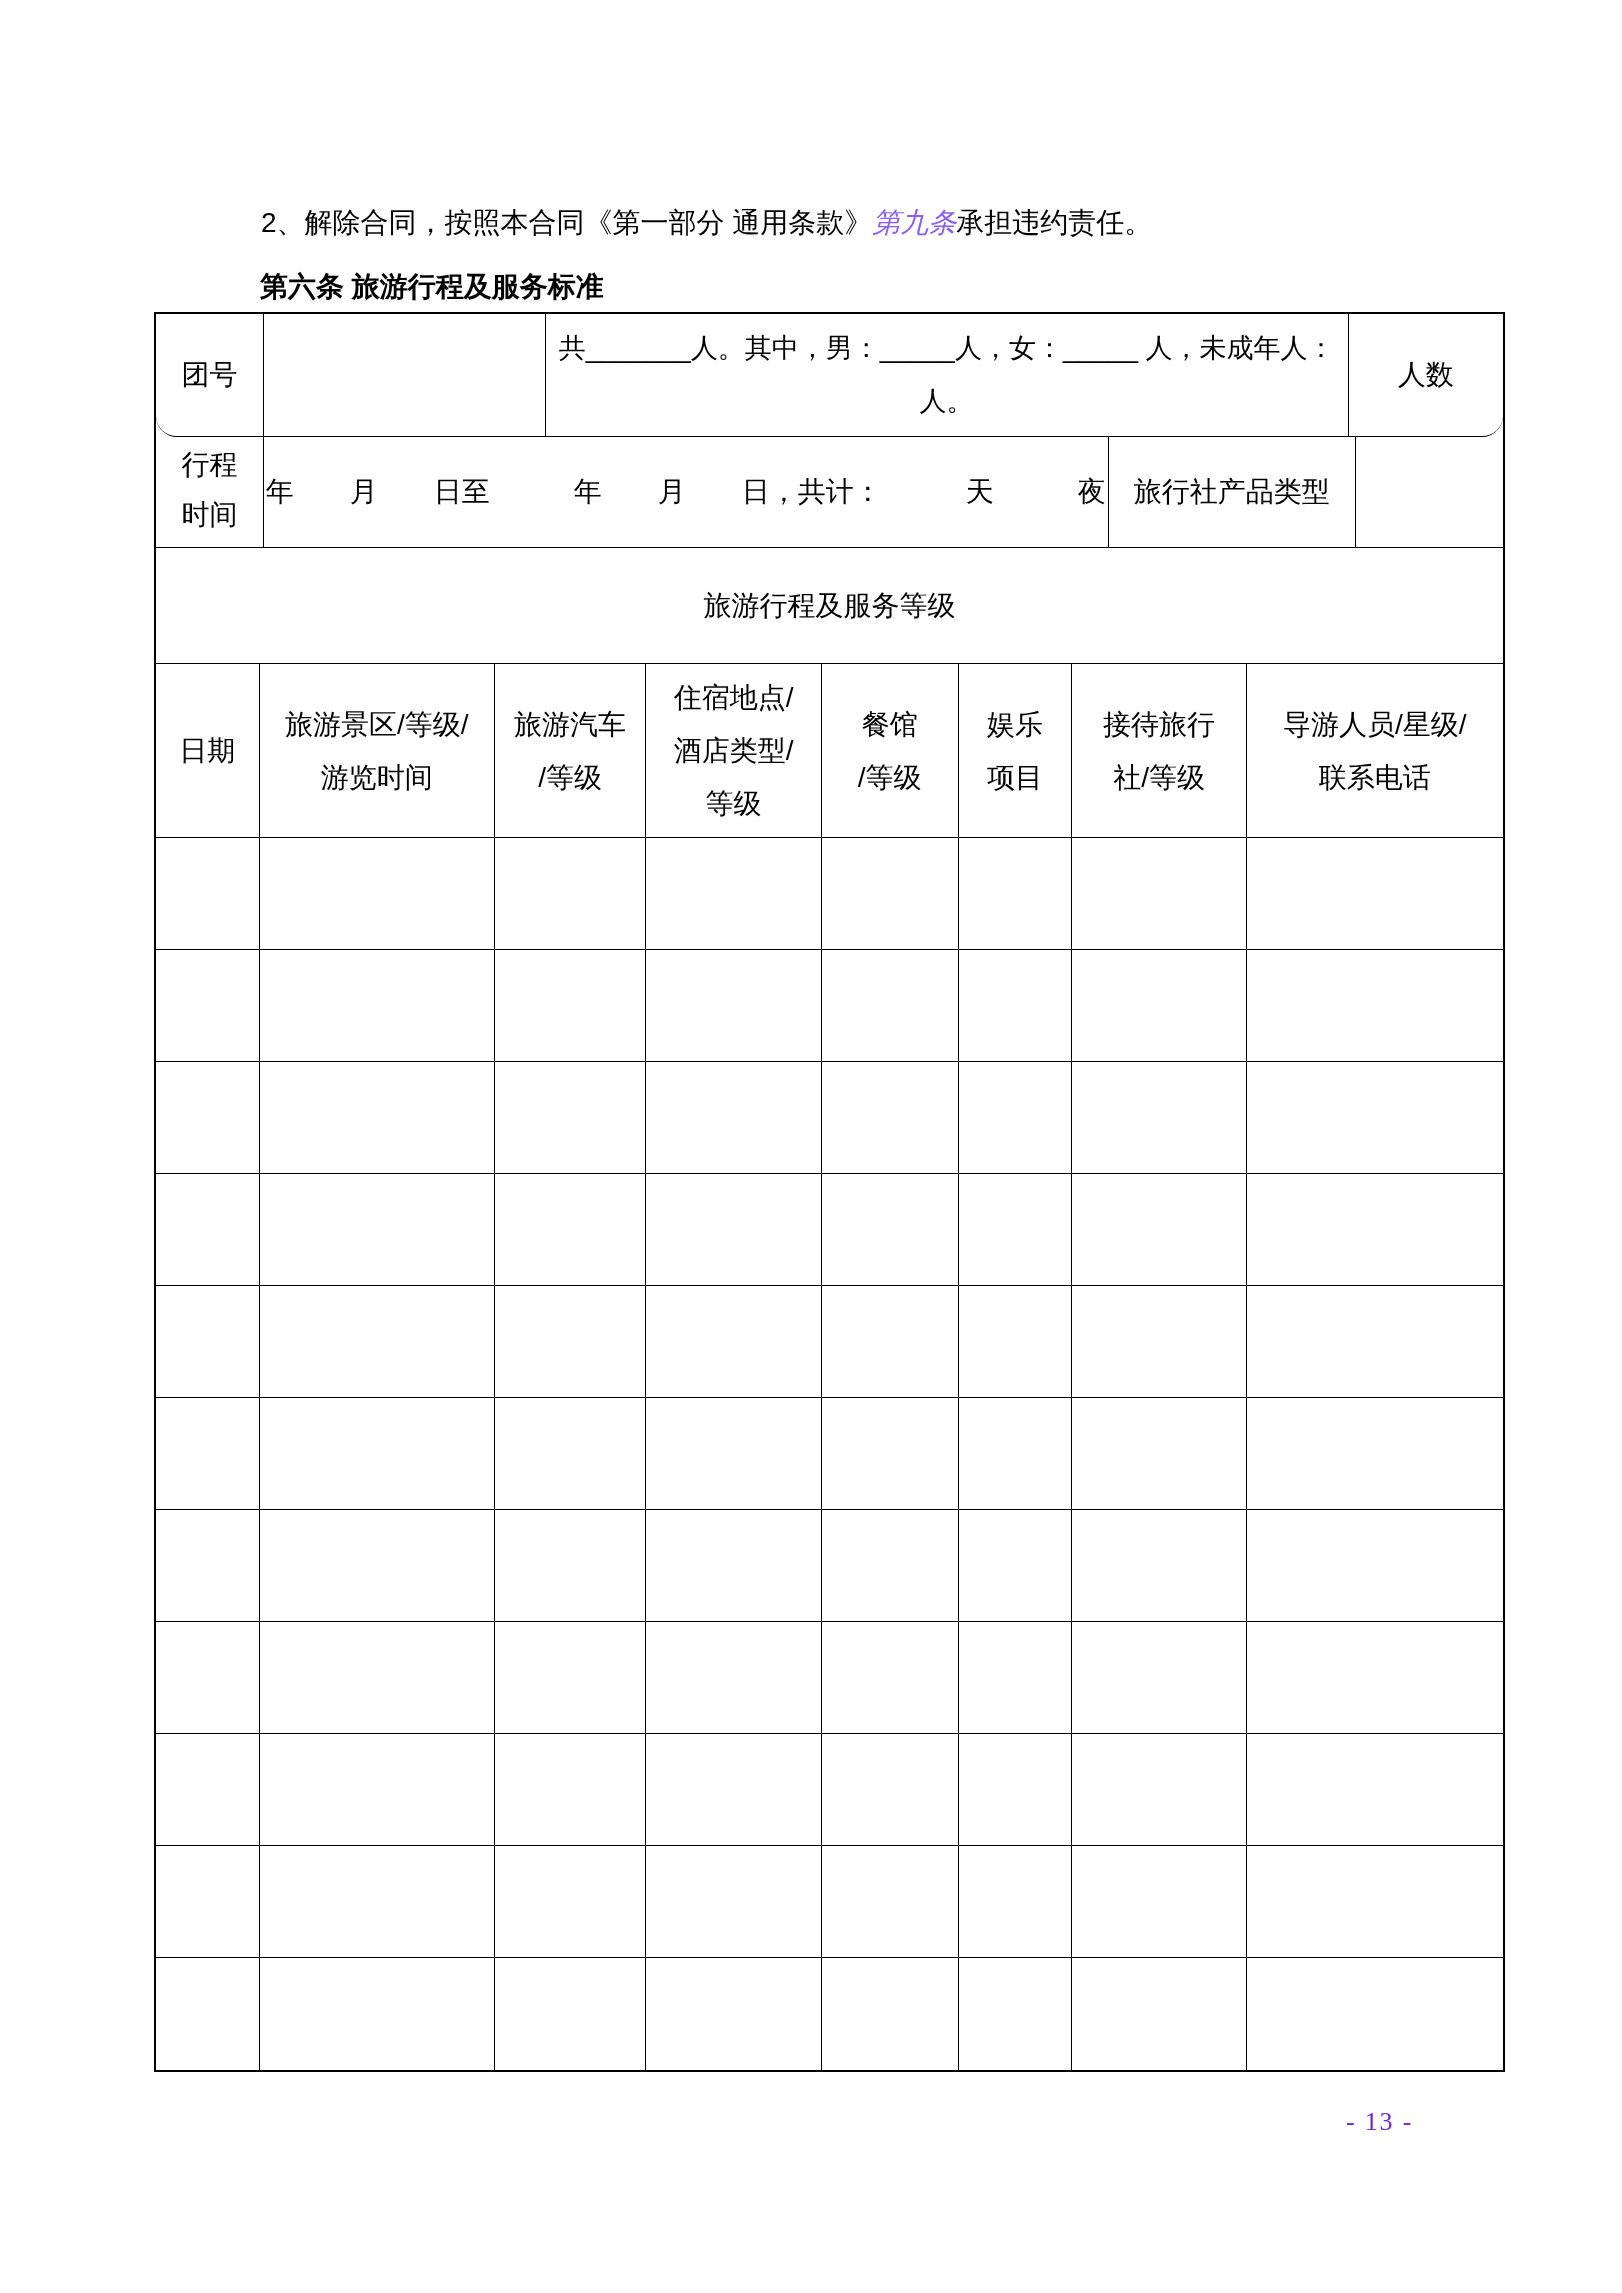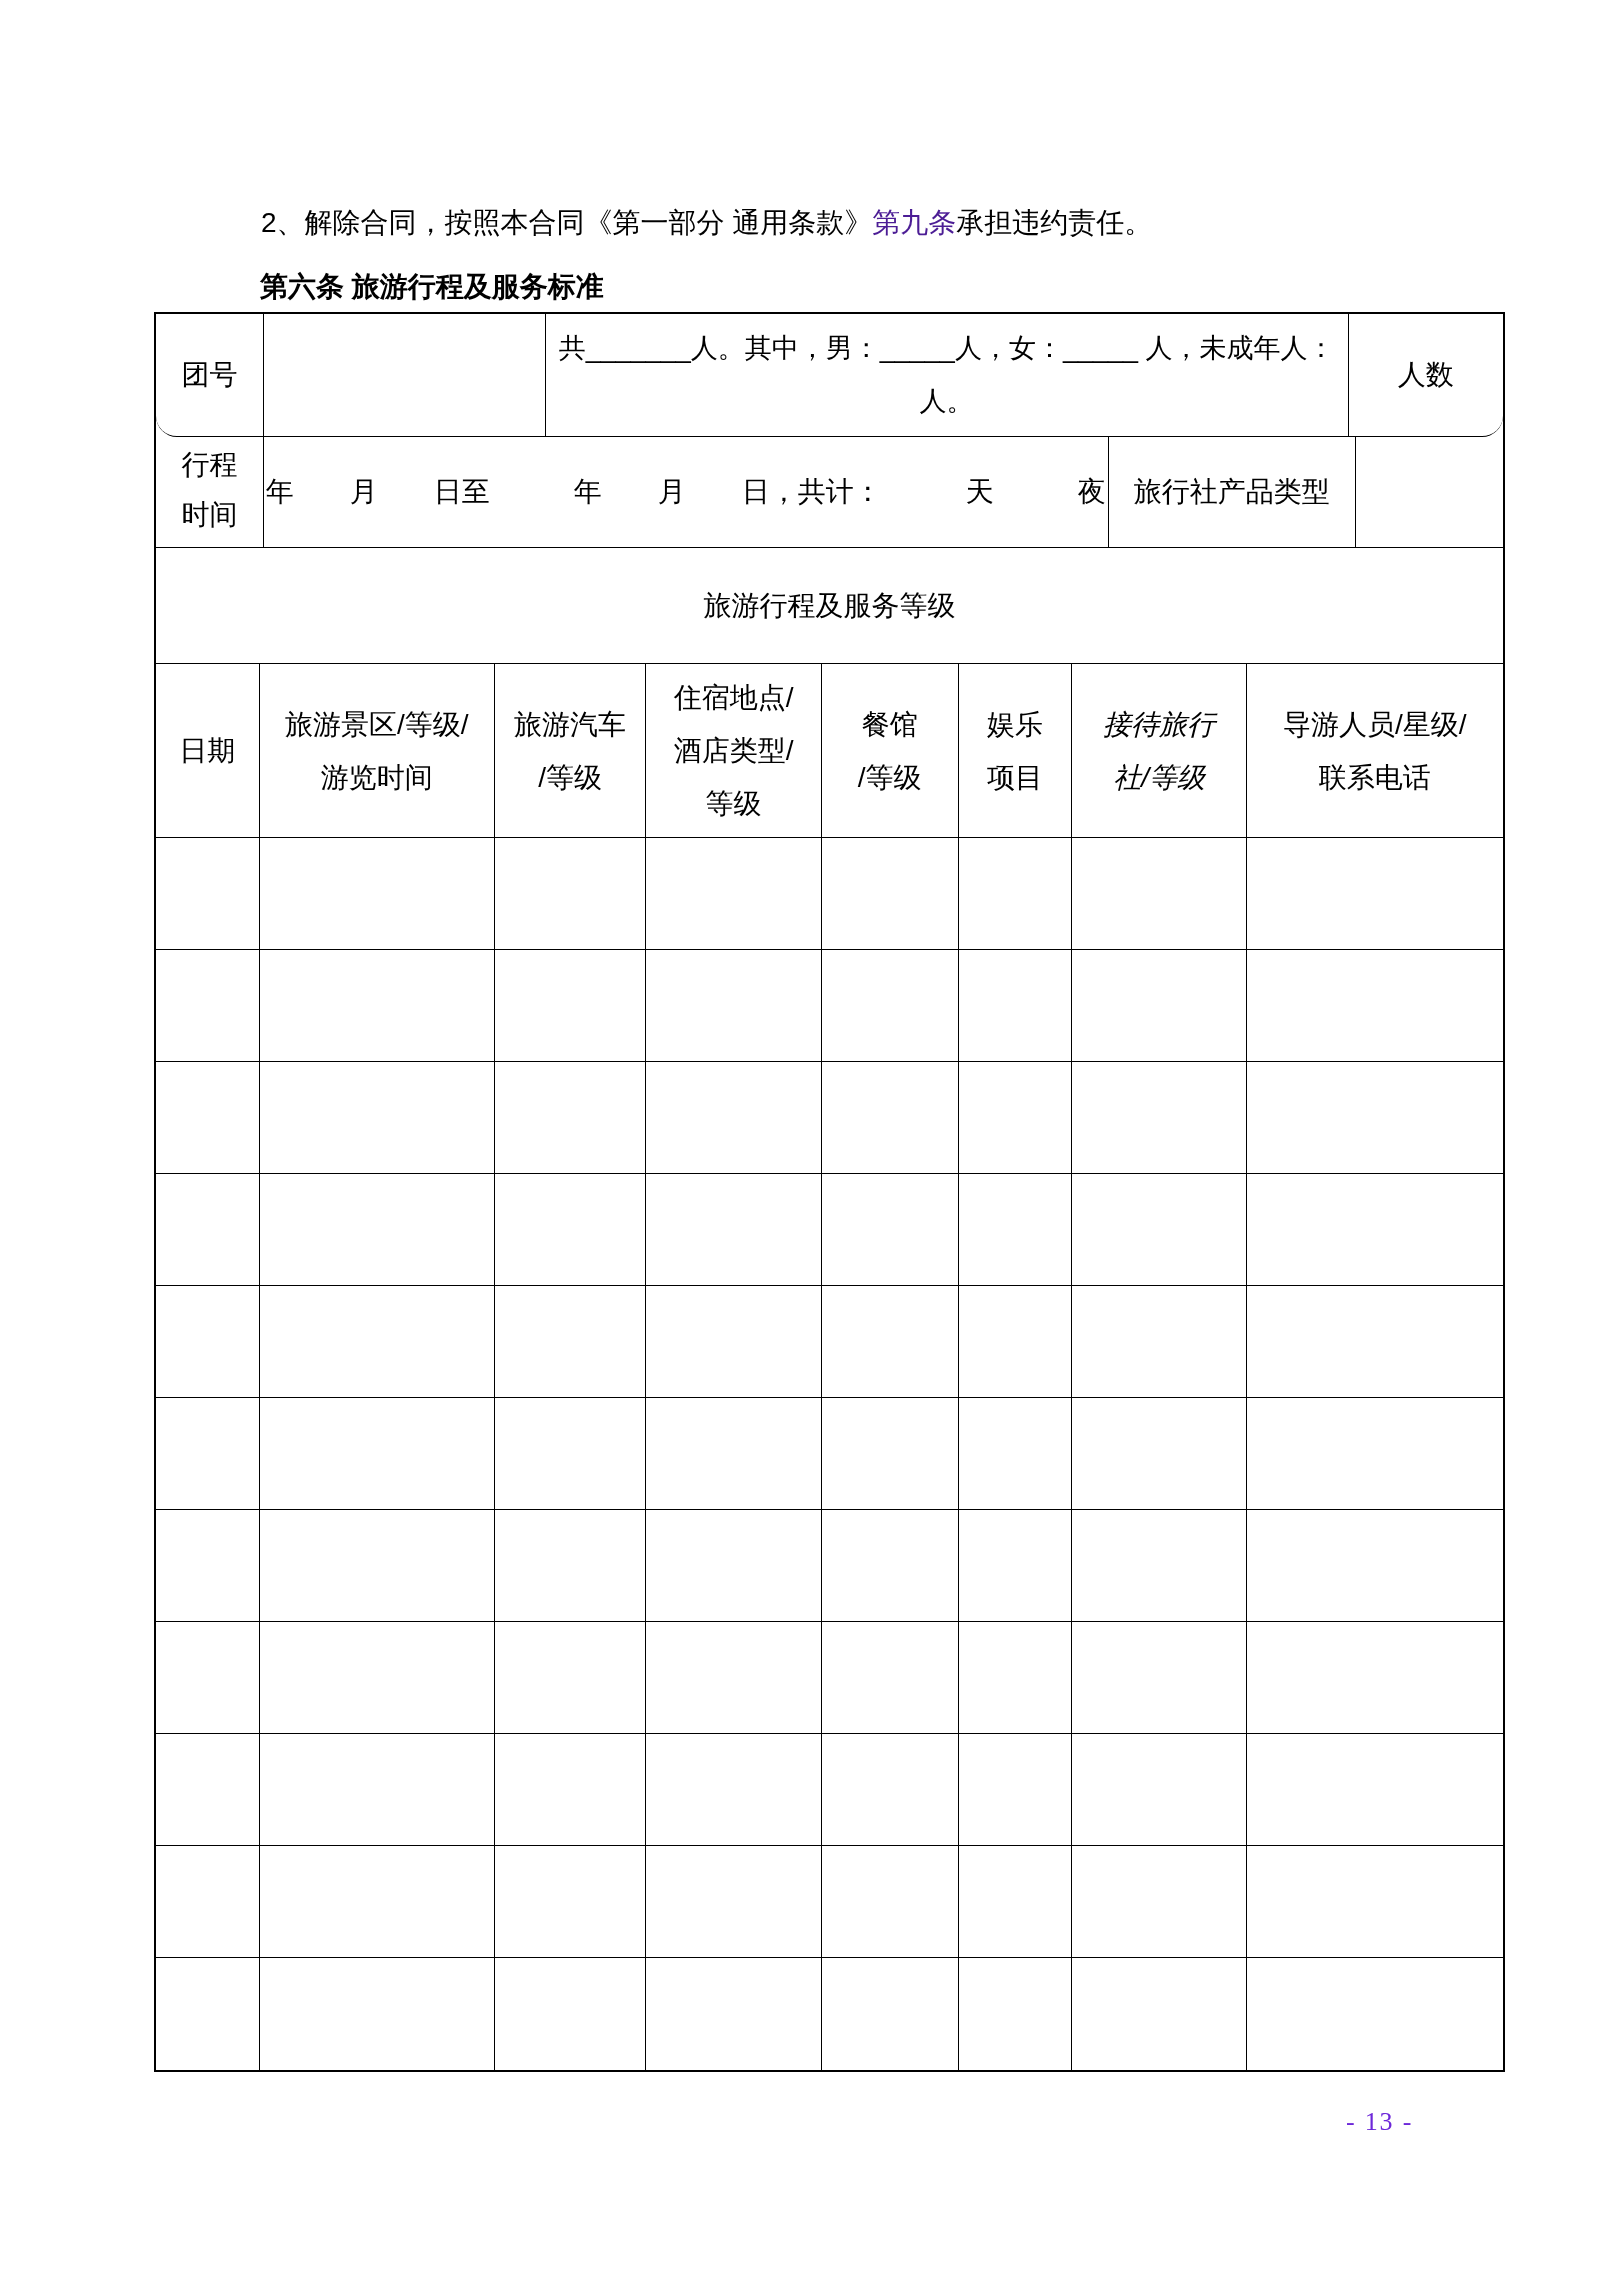--- a/index.html
+++ b/index.html
@@ -6,21 +6,21 @@
   html,body { background:#ffffff; }
   body {
     width:1623px; height:2294px; position:relative;
     font-family:"Liberation Sans", sans-serif; color:#000;
   }
   .page { position:absolute; inset:0; }
 
   .para { position:absolute; font-size:28px; line-height:36px; white-space:nowrap; }
   .clause-line { left:261px; top:205px; }
   .section-heading { left:260px; top:269px;font-weight:bold; }
-  .red { color:#4c1d95; }
+  .red { color:#8b5cf6;font-style:italic; }
 
   
   .tbl {
     position:absolute; left:154px; top:312px; width:1351px;
     border:2.7px solid #000; background:#fff;
   }
   .row { display:flex; border-bottom:1.8px solid #000; }
   .cell {
     border-right:1.8px solid #000;
     display:flex; align-items:center; justify-content:center;
@@ -51,21 +51,21 @@
   .rhead { height:174px; }
   .rhead .cell { line-height:53px; }
   .g-row { height:112px; }
   .g-row:last-child { border-bottom:none; }
   .c1 { width:7.69%; }
   .c2 { width:17.46%; }
   .c3 { width:11.26%; }
   .c4 { width:13.01%; }
   .c5 { width:10.18%; }
   .c6 { width:8.43%; }
-  .c7 { width:12.95%;font-style:italic; }
+  .c7 { width:12.95%; }
   .c8 { flex:1; }
 
   .pageno {
     position:absolute; left:1346px; top:2107px;
     font-family:"Liberation Serif", serif; font-size:26px; color:#6d28d9;
     letter-spacing:1.8px; white-space:pre;
   }
 </style>
 </head>
 <body>

